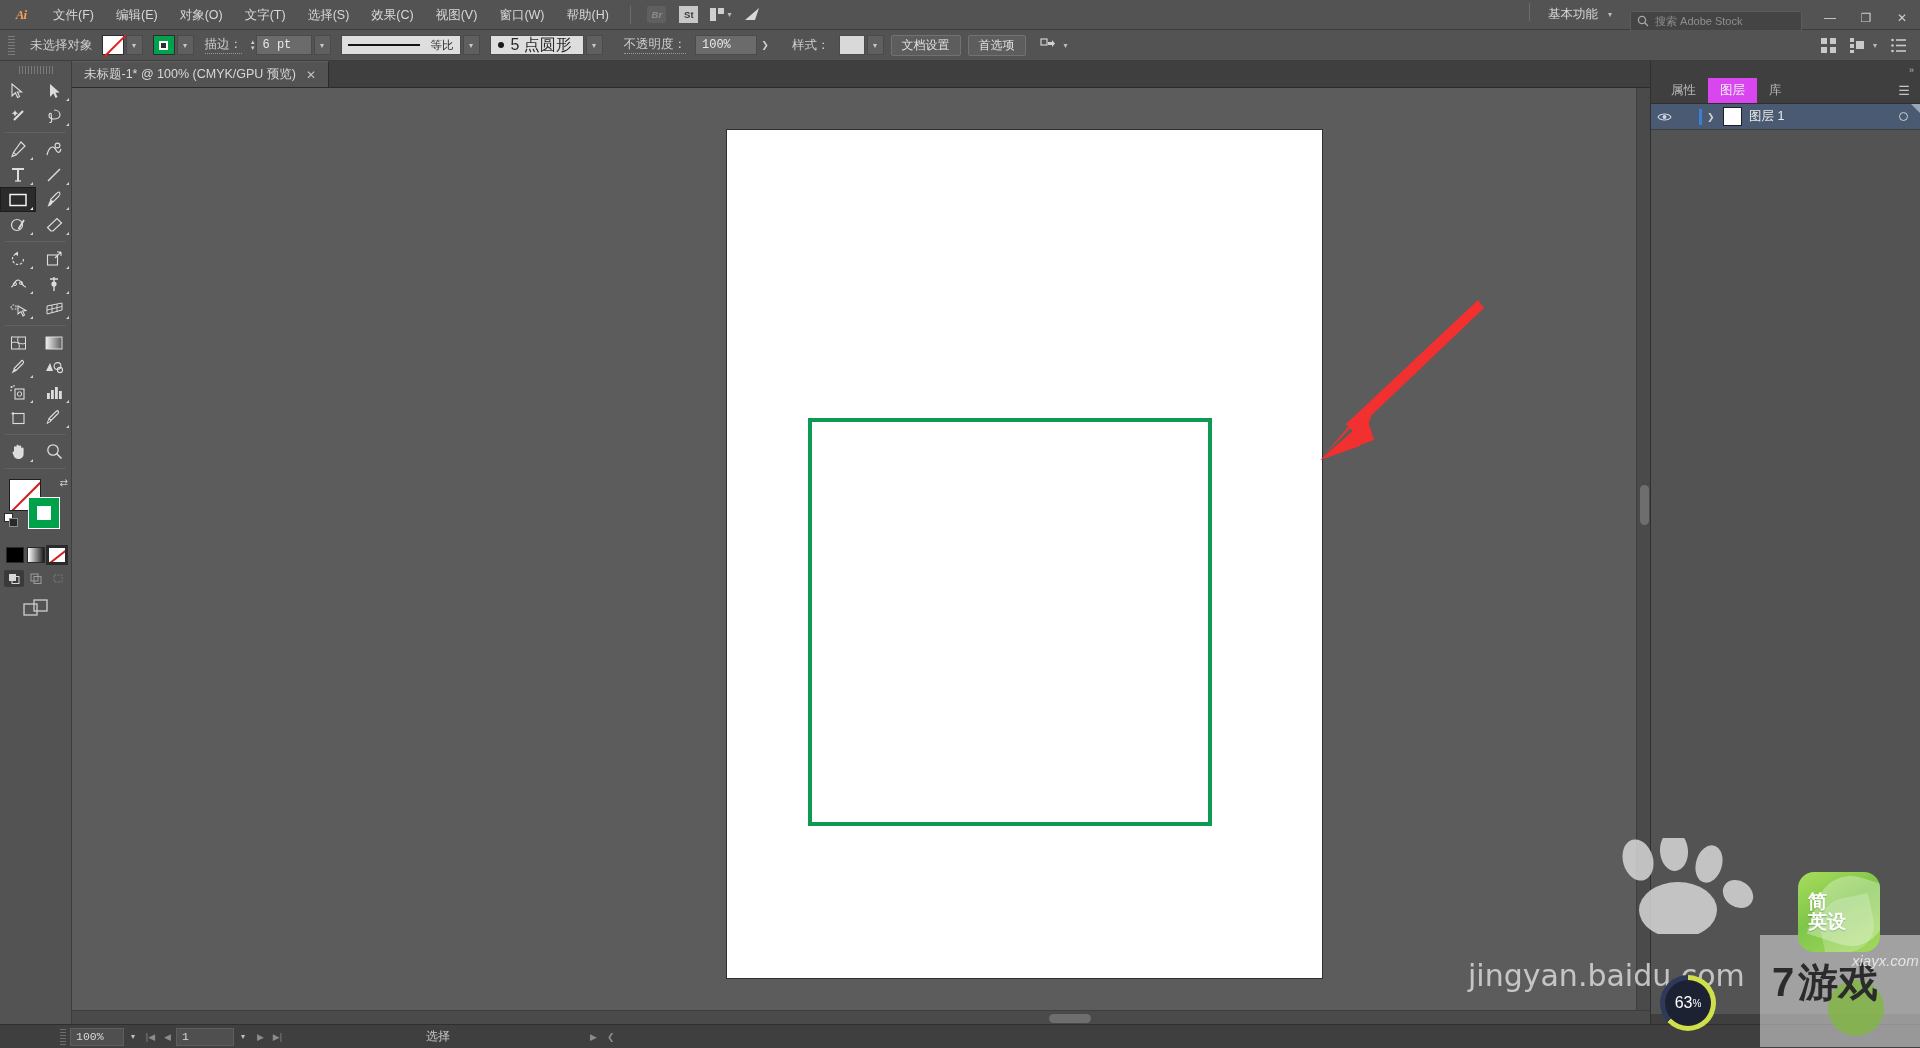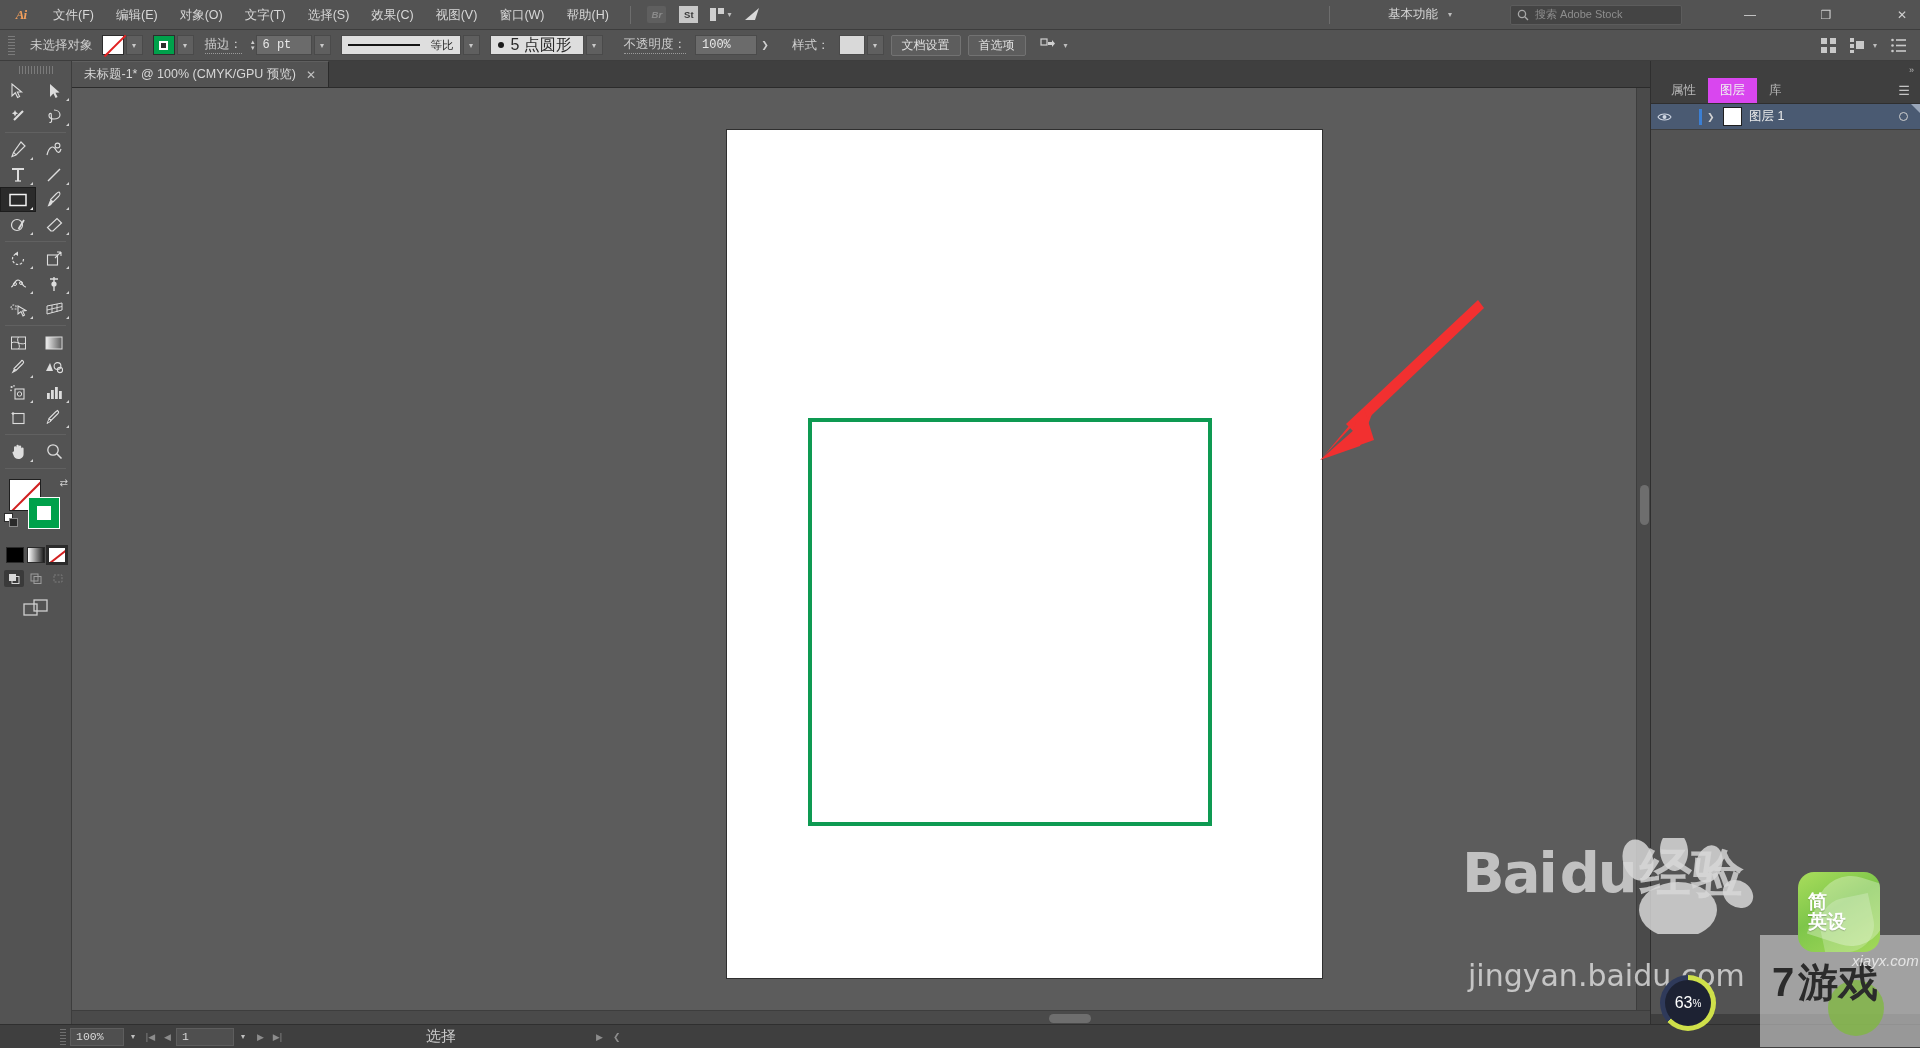--- a/index.html
+++ b/index.html
@@ -31,21 +31,21 @@
     width:26px; height:20px; display:flex; align-items:center; justify-content:center;
     font-size:10px; margin:0 3px;
   }
   .badge-br { background:#5f5f5f; color:#8b8b8b; border-radius:2px; width:19px;height:17px;
     display:flex;align-items:center;justify-content:center;font-size:9.5px;font-weight:bold;font-style:italic;}
   .badge-st { background:#c8c8c8; color:#3a3a3a; border-radius:0; width:19px;height:17px;
     display:flex;align-items:center;justify-content:center;font-size:9.5px;font-weight:bold;}
   .arrange-ico { display:flex; gap:1.5px; }
   .arrange-ico i { display:block; background:#cfcfcf; }
   .chev { color:#bdbdbd; font-size:8px; margin-left:4px; }
-  .mb-right { margin-left:auto; display:flex; align-items:center; height:23px;gap:40px; }
+  .mb-right { margin-left:auto; display:flex; height:23px; }
   .ws-switch {
     font-size:12.5px; color:#d8d8d8; padding:0 8px; display:flex; align-items:center; gap:6px;
   }
   .search-box {
     background:#444; border:1px solid #5c5c5c; border-radius:2px;
     height:20px; width:172px; display:flex; align-items:center; padding:0 6px; gap:6px;
     margin:8px 10px;
   }
   .search-box span { font-size:11px; color:#8e8e8e; }
   .wbtn { width:36px; height:30px; display:flex; align-items:center; justify-content:center;
@@ -242,21 +242,21 @@
   .sb-zoom { background:#4f4f4f; border:1px solid #5e5e5e; height:18px; width:54px;
     display:flex; align-items:center; padding:0 5px; font-size:11.5px; color:#d8d8d8;
     font-family:"Liberation Mono","DejaVu Sans Mono",monospace; }
   .sb-drop { width:18px; height:18px; display:flex;align-items:center;justify-content:center;
     color:#c0c0c0; font-size:8px; }
   .sb-nav { width:17px;height:18px;display:flex;align-items:center;justify-content:center;
     color:#8c8c8c; font-size:9px; }
   .sb-page { background:#4f4f4f;border:1px solid #5e5e5e;height:18px;width:58px;
     display:flex;align-items:center;padding:0 5px;font-size:11.5px;color:#d8d8d8;
     font-family:"Liberation Mono","DejaVu Sans Mono",monospace;}
-  .sb-status { font-size:15px; color:#c8c8c8; margin-left:140px; }
+  .sb-status { font-size:12px; color:#c8c8c8; margin-left:140px; }
   .sb-arrows { margin-left:140px; display:flex; gap:10px; color:#8c8c8c; font-size:9px; }
 
   
   .wm { position:absolute; pointer-events:none; }
   .wm-baidu { left:1462px; top:845px; display:flex; align-items:center; gap:4px; }
   .wm-baidu .txt { font-size:56px; font-weight:bold; color:#d8d8d8; opacity:.82;
     font-family:"DejaVu Sans",sans-serif; letter-spacing:-2px; line-height:1; }
   .wm-baidu .cn { font-size:52px; font-weight:bold; color:#d8d8d8; opacity:.82; line-height:1; }
   .wm-url { left:1468px; top:958px; font-size:30px; color:#e0e0e0; opacity:.80;
     font-family:"DejaVu Sans",sans-serif; }
@@ -766,25 +766,20 @@
   </div>
 
   <svg class="wm wm-paw" width="150" height="96" viewBox="0 0 150 96">
     <ellipse cx="26" cy="22" rx="15" ry="21" fill="#dcdcdc" transform="rotate(-16 26 22)"></ellipse>
     <ellipse cx="62" cy="13" rx="14" ry="20" fill="#dcdcdc" transform="rotate(-4 62 13)"></ellipse>
     <ellipse cx="97" cy="26" rx="13" ry="19" fill="#dcdcdc" transform="rotate(16 97 26)"></ellipse>
     <ellipse cx="126" cy="56" rx="16" ry="13" fill="#dcdcdc" transform="rotate(34 126 56)"></ellipse>
     <ellipse cx="66" cy="72" rx="39" ry="28" fill="#dcdcdc"></ellipse>
   </svg>
 
-  <div class="wm wm-baidu">
-    <span class="txt">Bai</span>
-    <span class="txt">du</span>
-    <span class="cn">经验</span>
-  </div>
   <div class="wm wm-url">jingyan.baidu.com</div>
 
   <div class="wm wm-bar"></div>
 
   <div class="wm wm-app">
     <span class="leaf"></span>
     <span class="leaf2"></span>
     <span class="w">简</span>
     <span class="w">英设</span>
   </div>

